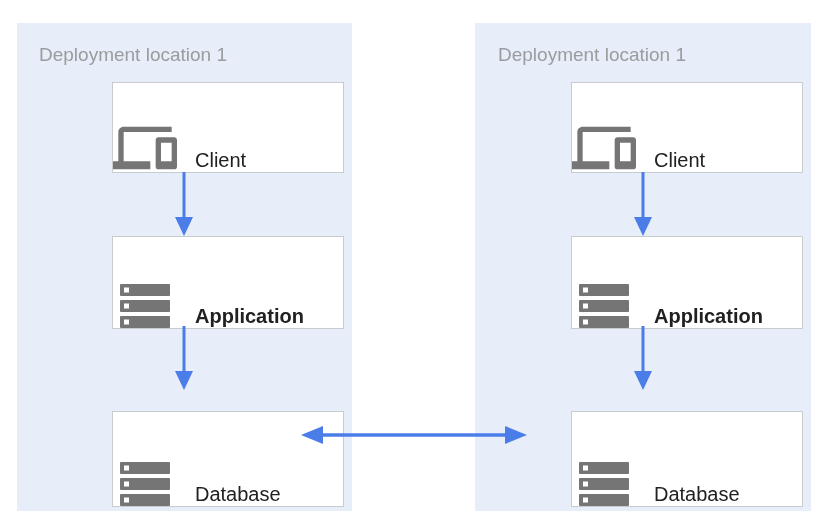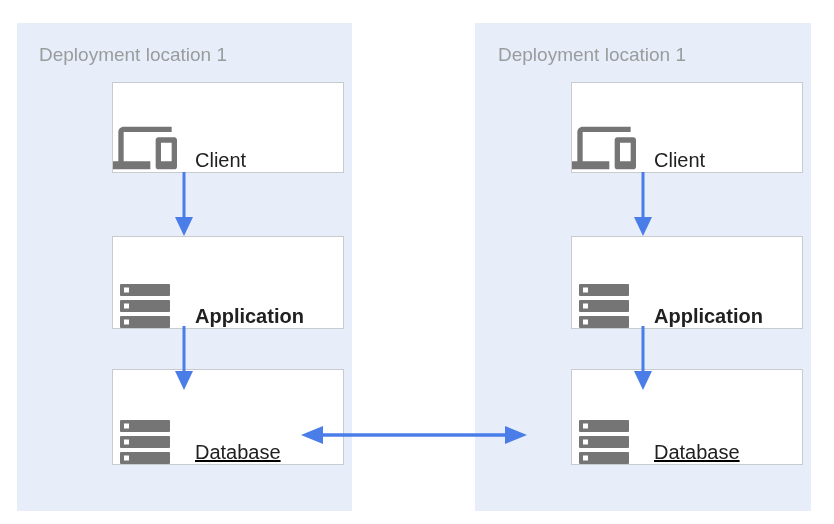--- a/index.html
+++ b/index.html
@@ -39,21 +39,21 @@
     border: 1px solid var(--box-border, #c9cccf);
     display: flex;
     align-items: flex-end;
     box-sizing: content-box;
     margin-left: 44px;
   }
   .col1 { left: 68px; }
   .col2 { left: 527px; }
   .row-client { top: 82px;  height: 89px; }
   .row-app    { top: 236px; height: 91px; font-weight: bold; }
-  .row-db     { top: 369px; height: 94px; text-decoration: underline; }
+  .row-db     { top: 411px; height: 94px; }
   .icon-slot {
     flex: none;
     width: 64px;
     display: flex;
     align-items: center;
     justify-content: center;
     color: var(--icon-gray, #757575);
   }
   .node-label {
     margin-left: 18px;

